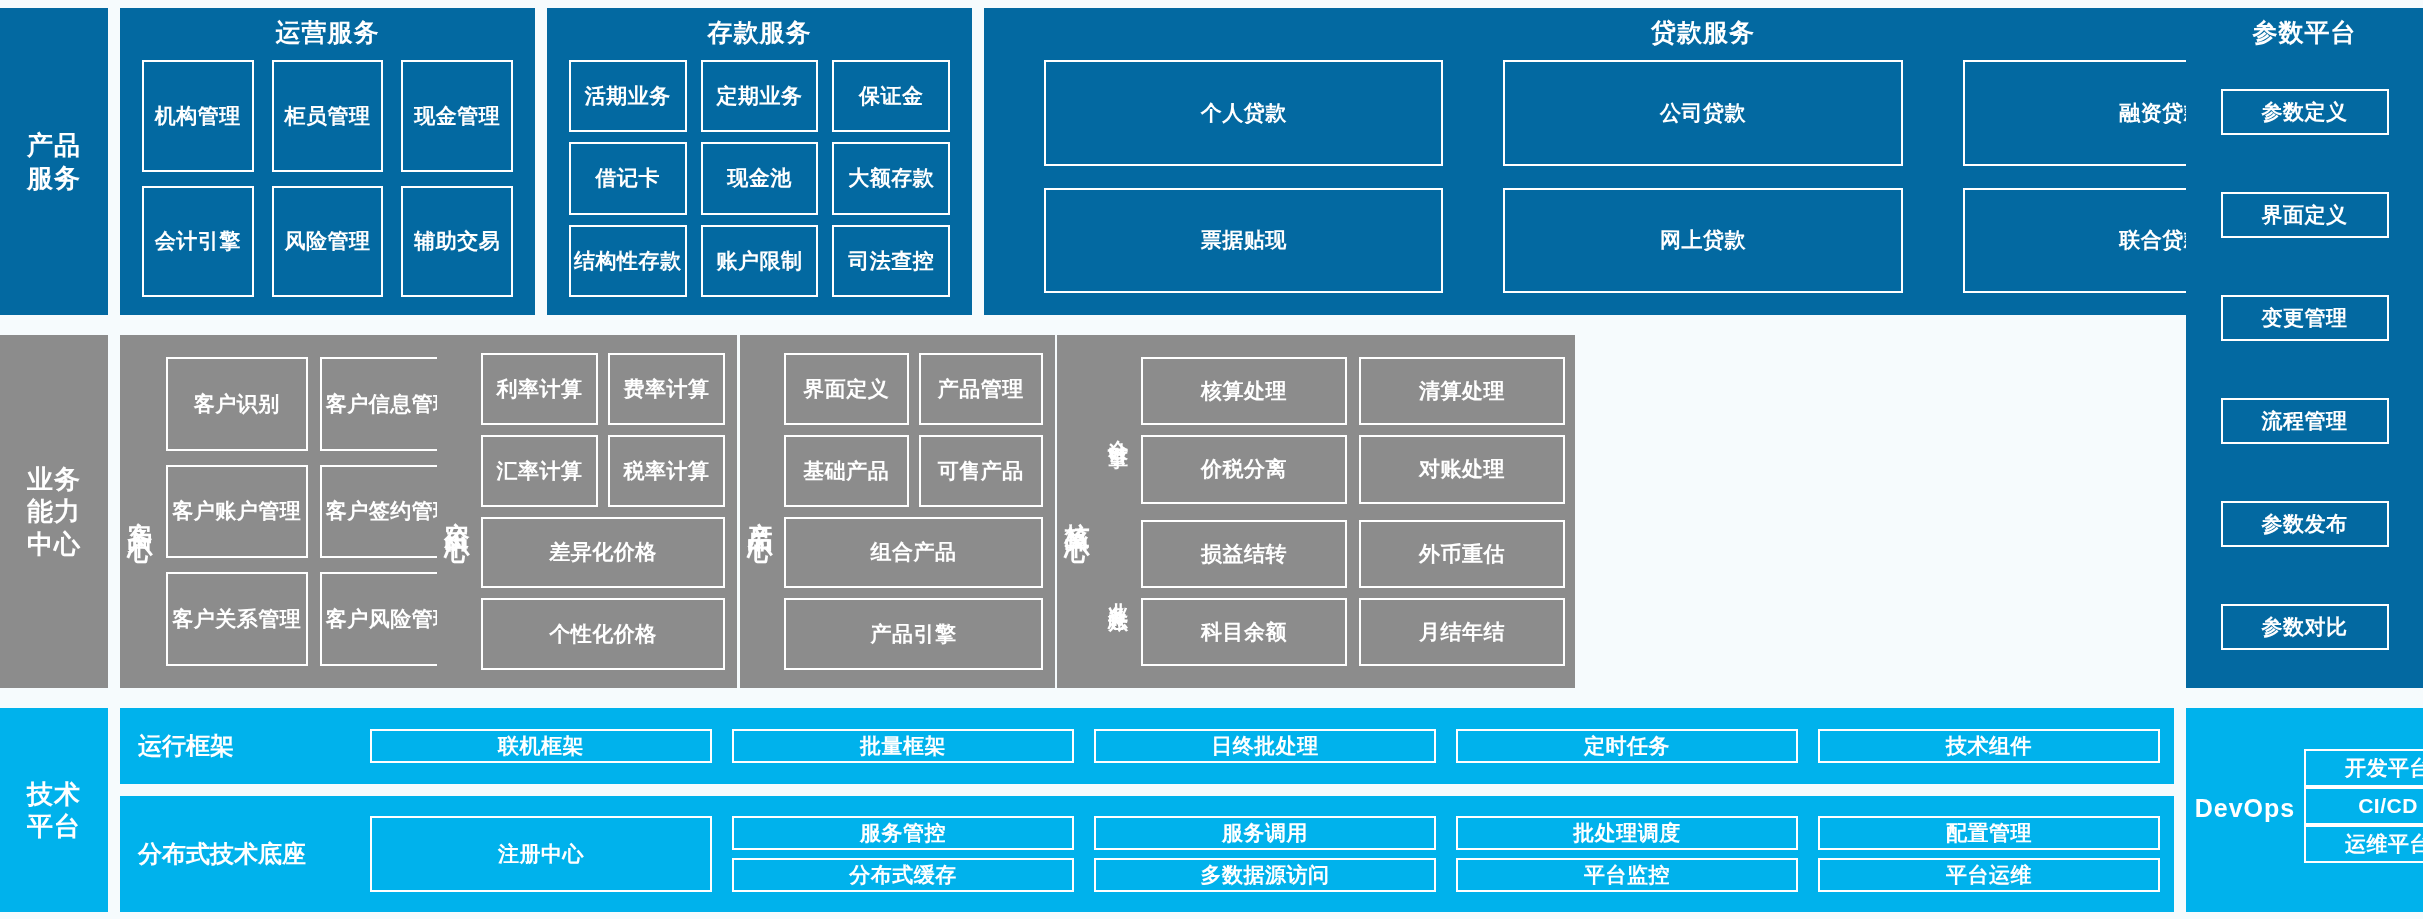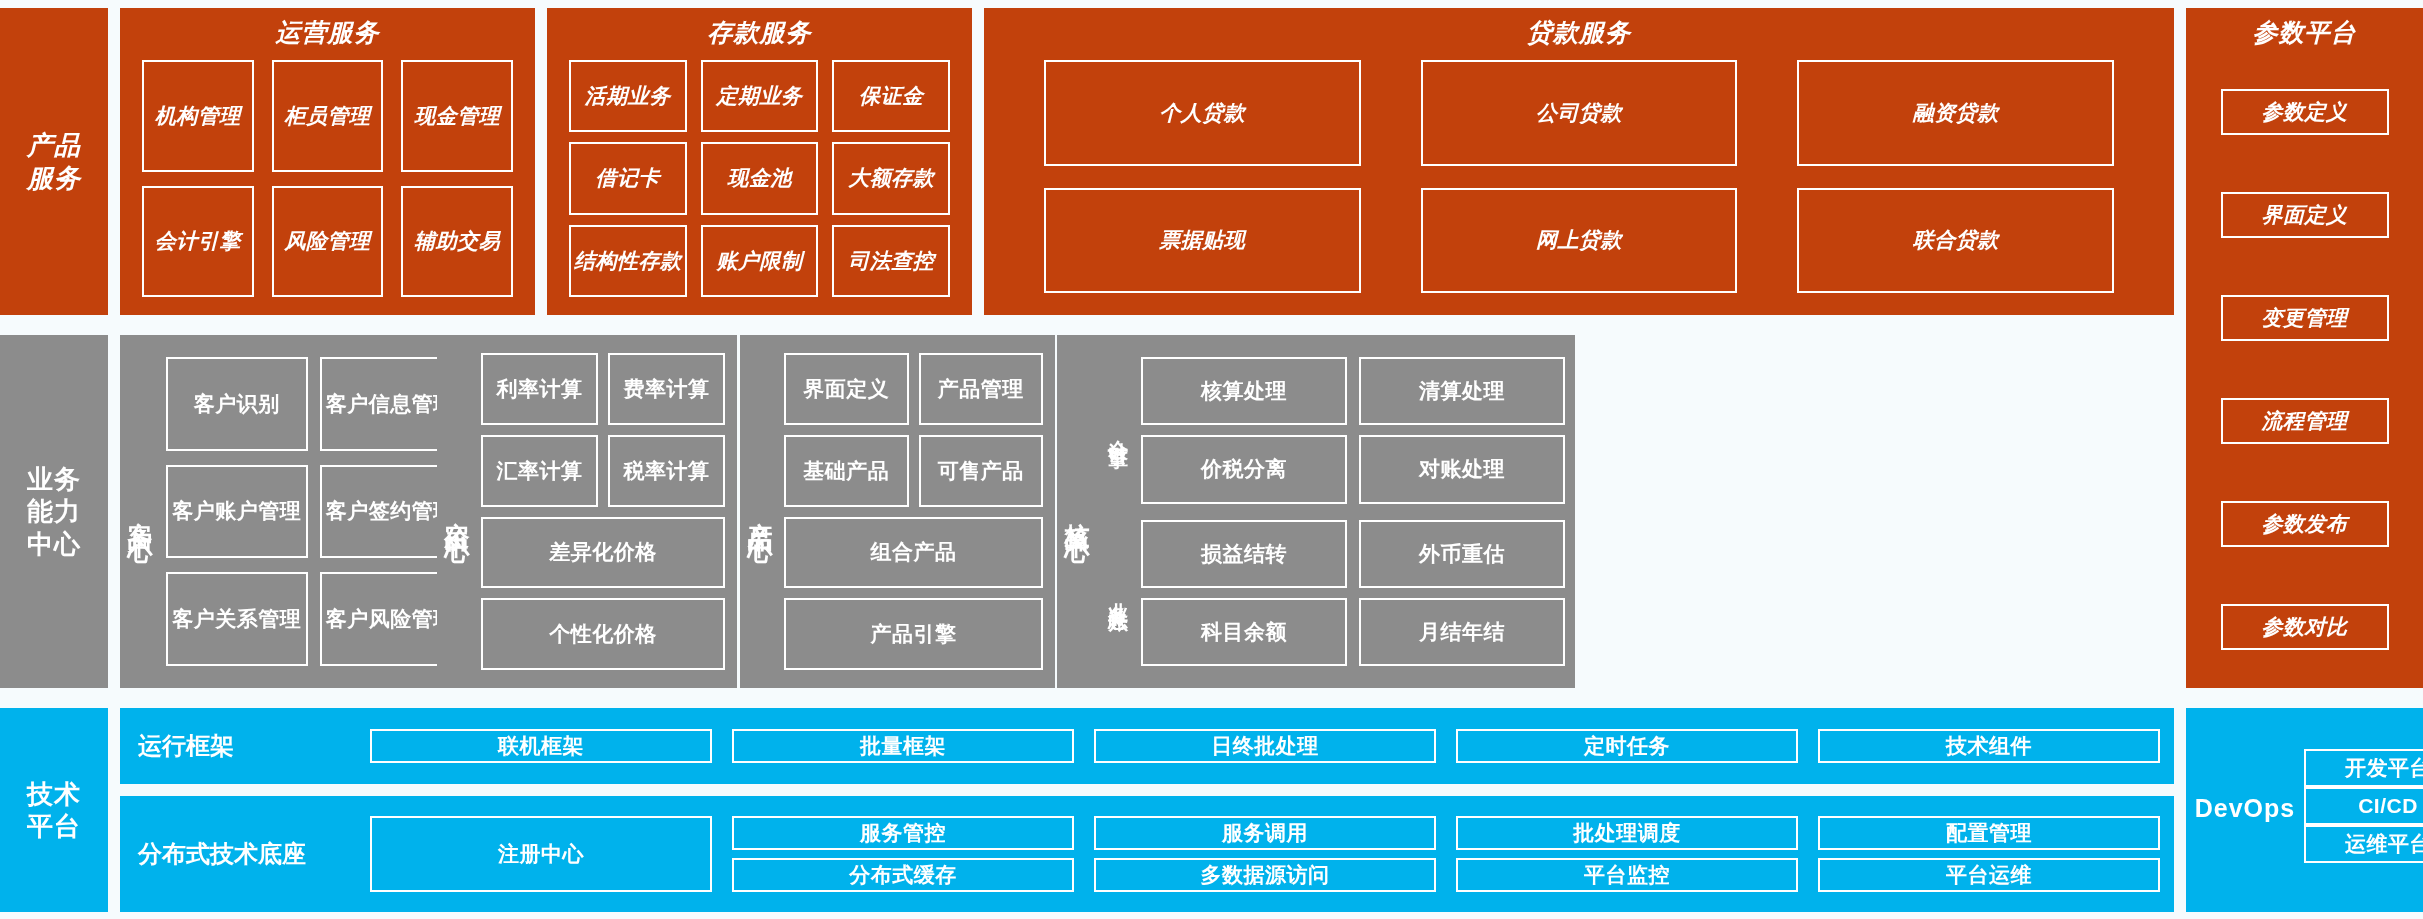--- a/index.html
+++ b/index.html
@@ -8,21 +8,21 @@
     width:2423px;height:919px;
     background:#F6FBFD;
     font-family:"Liberation Sans","DejaVu Sans",sans-serif;
     color:#ffffff;
     overflow:hidden;
   }
   .canvas{position:relative;width:2423px;height:919px;}
 
   
   .band{position:absolute;display:flex;}
-  .teal{background:#c2410c;font-style:italic;}
+  .teal{background:#0369a1;}
   .gray{background:#8C8C8C;}
   .blue{background:#00B2EC;}
 
   .sidelabel{
     display:flex;align-items:center;justify-content:center;
     font-weight:bold;font-size:26px;line-height:1.25;
     letter-spacing:1px;
   }
   .vlabel{
     writing-mode:vertical-rl;
@@ -40,21 +40,21 @@
     display:flex;align-items:center;justify-content:center;
     text-align:center;font-weight:bold;font-size:21px;letter-spacing:.5px;
     box-sizing:border-box;
   }
 
   
   #r1-label{left:0;top:8px;width:108px;height:307px;}
   .r1-group{position:absolute;top:8px;height:307px;display:flex;flex-direction:column;}
   #g-ops{left:120px;width:415px;}
   #g-dep{left:547px;width:425px;}
-  #g-loan{left:984px;width:1190px;}
+  #g-loan{left:984px;width:1438px;}
   .r1-title{height:44px;padding-top:8px;box-sizing:border-box;}
   .r1-grid{flex:1;display:grid;gap:14px 18px;padding:8px 22px 18px 22px;box-sizing:border-box;}
   .ops-grid{grid-template-columns:repeat(3,1fr);grid-template-rows:repeat(2,1fr);}
   .dep-grid{grid-template-columns:repeat(3,1fr);grid-template-rows:repeat(3,1fr);gap:10px 14px;}
   .loan-grid{grid-template-columns:repeat(3,1fr);grid-template-rows:repeat(2,1fr);gap:22px 60px;padding:8px 60px 22px 60px;}
 
   
   #param{position:absolute;left:2186px;top:8px;width:237px;height:680px;
          display:flex;flex-direction:column;align-items:center;}
   #param .grouptitle{padding-top:8px;height:40px;}

